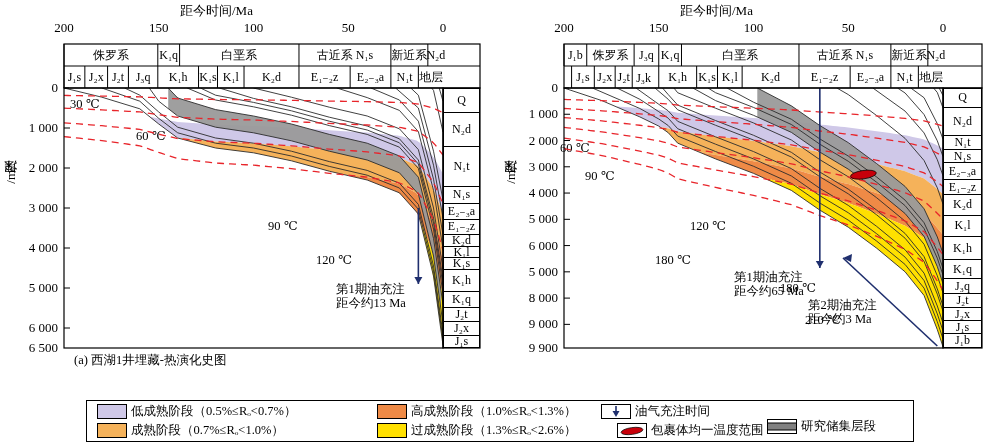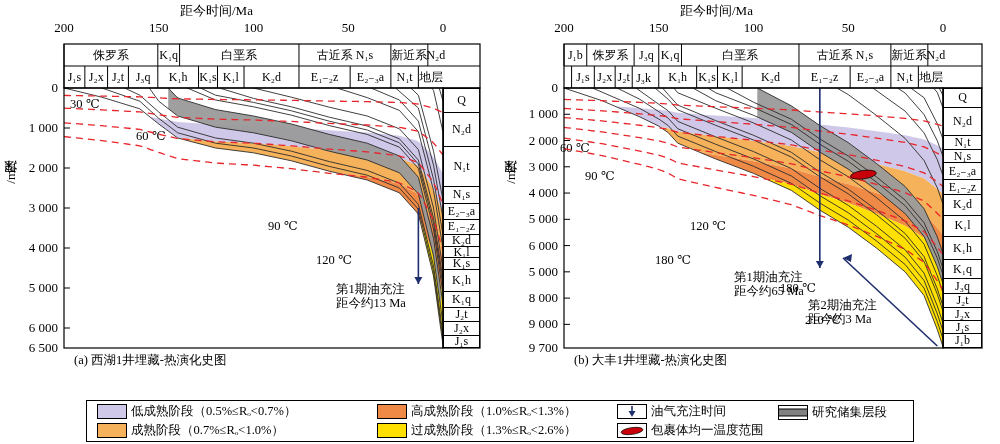--- a/index.html
+++ b/index.html
@@ -186,21 +186,21 @@
         <div class="ylbl" style="left: 4px; top: 80px; width: 54px;">0</div>
         <div class="ylbl" style="left: 4px; top: 106.263px; width: 54px;">1 000</div>
         <div class="ylbl" style="left: 4px; top: 132.525px; width: 54px;">2 000</div>
         <div class="ylbl" style="left: 4px; top: 158.788px; width: 54px;">3 000</div>
         <div class="ylbl" style="left: 4px; top: 185.051px; width: 54px;">4 000</div>
         <div class="ylbl" style="left: 4px; top: 211.313px; width: 54px;">5 000</div>
         <div class="ylbl" style="left: 4px; top: 237.576px; width: 54px;">6 000</div>
         <div class="ylbl" style="left: 4px; top: 263.838px; width: 54px;">5 000</div>
         <div class="ylbl" style="left: 4px; top: 290.101px; width: 54px;">8 000</div>
         <div class="ylbl" style="left: 4px; top: 316.364px; width: 54px;">9 000</div>
-        <div class="ylbl" style="left: 4px; top: 340px; width: 54px;">9 700</div>
+        <div class="ylbl" style="left: 4px; top: 340px; width: 54px;">9 900</div>
       </div>
     <div id="bHdr1">
         <div class="hdrcell" style="left: 64px; top: 44px; width: 22.74px; height: 22px;">J₁b</div>
         <div class="hdrcell" style="left: 86.74px; top: 44px; width: 47.375px; height: 22px;">侏罗系</div>
         <div class="hdrcell" style="left: 134.115px; top: 44px; width: 24.635px; height: 22px;">J₃q</div>
         <div class="hdrcell" style="left: 158.75px; top: 44px; width: 22.74px; height: 22px;">K₁q</div>
         <div class="hdrcell" style="left: 181.49px; top: 44px; width: 117.49px; height: 22px;">白垩系</div>
         <div class="hdrcell" style="left: 298.98px; top: 44px; width: 91.9075px; height: 22px;">古近系 N₁s</div>
         <div class="hdrcell" style="left: 390.887px; top: 44px; width: 36.9525px; height: 22px;">新近系</div>
         <div class="hdrcell" style="left: 427.84px; top: 44px; width: 16.1075px; height: 22px;">N₂d</div>
@@ -325,43 +325,42 @@
         <line x1="158.75" y1="66" x2="158.75" y2="88" stroke="#000" stroke-width="1"></line>
         <line x1="196.65" y1="66" x2="196.65" y2="88" stroke="#000" stroke-width="1"></line>
         <line x1="217.495" y1="66" x2="217.495" y2="88" stroke="#000" stroke-width="1"></line>
         <line x1="242.13" y1="66" x2="242.13" y2="88" stroke="#000" stroke-width="1"></line>
         <line x1="298.98" y1="66" x2="298.98" y2="88" stroke="#000" stroke-width="1"></line>
         <line x1="350.145" y1="66" x2="350.145" y2="88" stroke="#000" stroke-width="1"></line>
         <line x1="390.8875" y1="66" x2="390.8875" y2="88" stroke="#000" stroke-width="1"></line>
         <line x1="418.365" y1="66" x2="418.365" y2="88" stroke="#000" stroke-width="1"></line>
       </svg>
 
-    <div class="caption" style="left:74px;top:352px;">(b) 大丰1井埋藏-热演化史图</div>
   </div>
 
   <div class="legend" style="left:86px;top:400px;width:828px;height:42px;padding-left:28px;">
     <div id="legendItems">
         <div class="lgitem" style="left: 10px; top: 3px;">
           <div class="swatch" style="background: rgb(207, 200, 232);"></div>
           <span class="lgtext">低成熟阶段（0.5%≤Rₒ&lt;0.7%）</span>
         </div>
         <div class="lgitem" style="left: 290px; top: 3px;">
           <div class="swatch" style="background: rgb(239, 138, 70);"></div>
           <span class="lgtext">高成熟阶段（1.0%≤Rₒ&lt;1.3%）</span>
         </div>
-        <div class="lgitem" style="left: 530px; top: 3px;">
+        <div class="lgitem" style="left: 514px; top: 3px;">
           <div class="swatch" style="background: rgb(255, 255, 255); position: relative;">
             <svg width="28" height="13" style="display:block">
               <line x1="14" y1="1" x2="14" y2="9" stroke="#1f2f6e" stroke-width="1.6"></line>
               <path d="M10.5 6 L14 12 L17.5 6 Z" fill="#1f2f6e"></path>
             </svg>
           </div>
           <span class="lgtext">油气充注时间</span>
         </div>
-        <div class="lgitem" style="left: 680px; top: 4px; margin-left: 11px;">
+        <div class="lgitem" style="left: 680px; top: 18px;">
           <div class="swatch" style="background: rgb(255, 255, 255);">
             <svg width="28" height="13" style="display:block">
               <rect x="0" y="3" width="28" height="7" fill="#808080"></rect>
               <line x1="0" y1="3" x2="28" y2="3" stroke="#000" stroke-width="1"></line>
               <line x1="0" y1="10" x2="28" y2="10" stroke="#000" stroke-width="1"></line>
             </svg>
           </div>
           <span class="lgtext">研究储集层段</span>
         </div>
         <div class="lgitem" style="left: 10px; top: 22px;">

